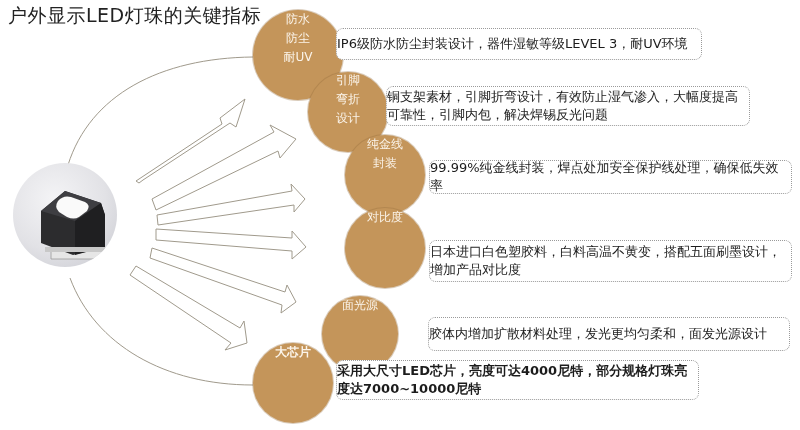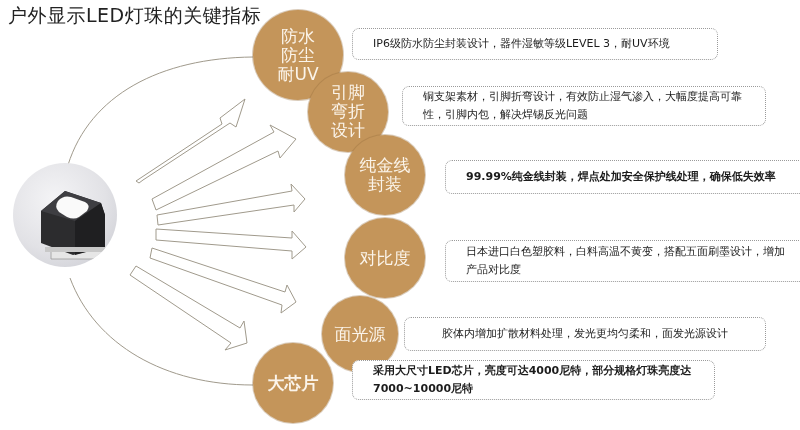--- a/index.html
+++ b/index.html
@@ -3,26 +3,26 @@
   <meta charset="utf-8">
   <style>
     html, body { margin: 0; padding: 0; background: #ffffff; }
     body { width: 800px; height: 430px; position: relative; overflow: hidden;
       font-family: "DejaVu Sans", "Liberation Sans", sans-serif; }
     .title { position: absolute; left: 8px; top: 3px; font-size: 19px; color: #222; letter-spacing: 0.5px; }
     svg.lines { position: absolute; left: 0; top: 0; }
     .product { position: absolute; left: 13px; top: 163px; width: 104px; height: 104px; border-radius: 50%;
       background: radial-gradient(circle at 40% 35%, #f4f4f6 0%, #e2e2e6 55%, #c7c8cf 100%); overflow: hidden; }
     .node { position: absolute; border-radius: 50%; background: #c4955a; color: #fbf4ea;
-      display: flex; align-items: center; justify-content: center; text-align: center;
-      font-size: 17px; line-height: 19px; box-shadow: 0 0 0 1px rgba(150,110,60,0.35); }
+      display: flex; justify-content: center; text-align: center;
+      font-size: 12px; line-height: 19px; box-shadow: 0 0 0 1px rgba(150,110,60,0.35); }
     .node span { white-space: pre-line; }
     .box { position: absolute; border: 1px dotted #9a9a9a; border-radius: 7px; background: #fff;
-      font-size: 11px; line-height: 18px; color: #1c1c1c; padding: 0 20px; display: flex; align-items: center;
-      box-sizing: border-box; margin-left: 16px; }
+      font-size: 13px; line-height: 18px; color: #1c1c1c; padding: 0 0; display: flex; align-items: center;
+      box-sizing: border-box; }
   </style>
 </head>
 <body>
 
 <div class="title">户外显示LED灯珠的关键指标</div>
 
 <svg class="lines" width="800" height="430">
 
   <path d="M 68 165 C 90 95, 160 58, 253 57" fill="none" stroke="#a09a8c" stroke-width="1"></path>
   <path d="M 70 278 C 95 345, 165 385, 253 385" fill="none" stroke="#a09a8c" stroke-width="1"></path>
@@ -63,35 +63,35 @@
 设计</span>
 </div>
 <div class="box" style="left:386px; top:86px; width:364px; height:40px;">
   <span>铜支架素材，引脚折弯设计，有效防止湿气渗入，大幅度提高可靠性，引脚内包，解决焊锡反光问题</span>
 </div>
 
 <div class="node" style="left:345px; top:135px; width:80px; height:80px;">
   <span>纯金线
 封装</span>
 </div>
-<div class="box" style="left:429px; top:160px; width:363px; height:34px;font-weight:bold;">
+<div class="box" style="left:429px; top:160px; width:363px; height:34px;">
   <span>99.99%纯金线封装，焊点处加安全保护线处理，确保低失效率</span>
 </div>
 
-<div class="node" style="left:345px; top:218px; width:80px; height:80px;">
+<div class="node" style="left:345px; top:208px; width:80px; height:80px;">
   <span>对比度</span>
 </div>
 <div class="box" style="left:429px; top:240px; width:363px; height:42px;">
   <span>日本进口白色塑胶料，白料高温不黄变，搭配五面刷墨设计，增加产品对比度</span>
 </div>
 
 <div class="node" style="left:322px; top:296px; width:76px; height:76px;">
   <span>面光源</span>
 </div>
-<div class="box" style="left:388px; top:317px; width:362px; height:34px;justify-content:center;">
+<div class="box" style="left:428px; top:317px; width:362px; height:34px;">
   <span>胶体内增加扩散材料处理，发光更均匀柔和，面发光源设计</span>
 </div>
 
 <div class="node" style="left:253px; top:343px; width:80px; height:80px;font-weight:bold;">
   <span>大芯片</span>
 </div>
 <div class="box" style="left:336px; top:360px; width:363px; height:40px;font-weight:bold;">
   <span>采用大尺寸LED芯片，亮度可达4000尼特，部分规格灯珠亮度达7000~10000尼特</span>
 </div>
 

